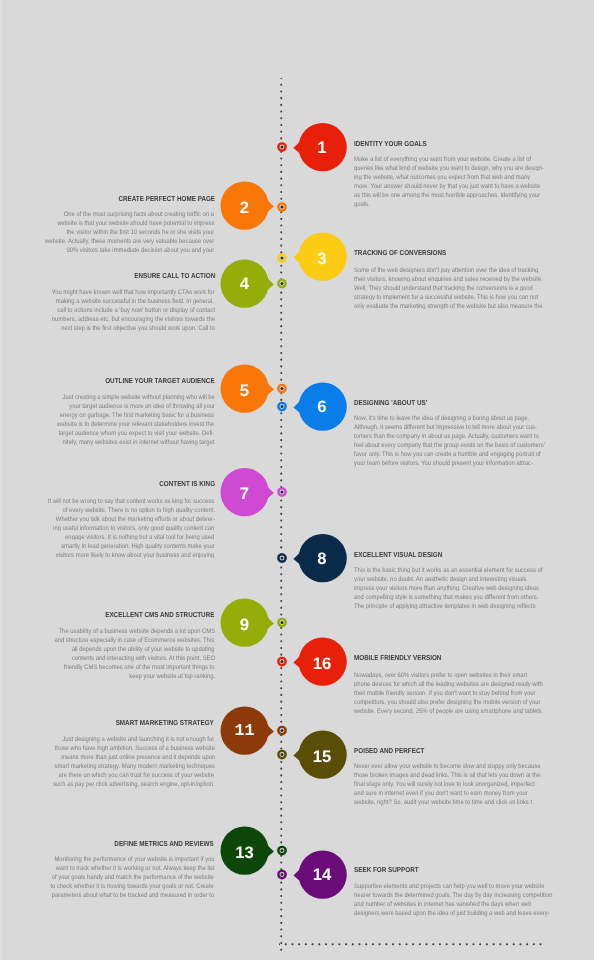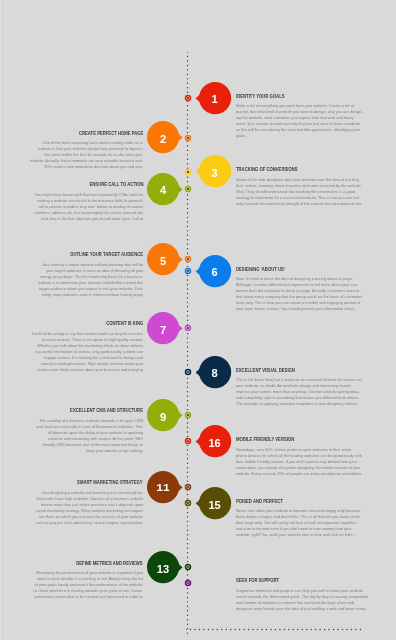--- a/index.html
+++ b/index.html
@@ -334,20 +334,29 @@
     </svg>
   <div class="blk l" style="left:13.00px;top:0;width:130px;">
     <div class="hd" style="top:560.50px;transform:scaleX(0.878);">DEFINE METRICS AND REVIEWS</div>
     <div class="bd" style="top:570.10px;transform:scaleX(0.889);">Monitoring the performance of your website is important if you</div>
     <div class="bd" style="top:576.12px;transform:scaleX(0.889);">want to track whether it is working or not. Always keep the list</div>
     <div class="bd" style="top:582.14px;transform:scaleX(0.889);">of your goals handy and match the performance of the website</div>
     <div class="bd" style="top:588.16px;transform:scaleX(0.889);">to check whether it is moving towards your goals or not. Create</div>
     <div class="bd" style="top:594.18px;transform:scaleX(0.889);">parameters about what to be tracked and measured in order to</div>
   </div>
 
+  <div class="bubble" style="left:198.50px;top:566.70px;width:32.2px;height:32.2px;">
+    <svg width="32.2" height="32.2" viewBox="0 0 32.2 32.2">
+        <path d="M -3.40 16.60 L 5.00 8.50 L 5.50 24.20 Z" fill="#6c0b7a"></path>
+        <circle cx="16.1" cy="16.1" r="16.1" fill="#6c0b7a"></circle>
+      </svg>
+    <span>
+        <em>14</em>
+      </span>
+  </div>
   <svg class="marker" width="8" height="8" viewBox="0 0 8 8" style="left:183.80px;top:578.80px;">
       <circle cx="4" cy="4" r="2.45" fill="#d9d9d9" stroke="#6c0b7a" stroke-width="1.6"></circle>
       <circle cx="4" cy="4" r="1.02" fill="#2d2d2d"></circle>
     </svg>
   <div class="blk r" style="left:236.20px;top:0;width:130px;">
     <div class="hd" style="top:578.40px;transform:scaleX(0.878);">SEEK FOR SUPPORT</div>
     <div class="bd" style="top:588.00px;transform:scaleX(0.889);">Supportive elements and projects can help you well to move your website</div>
     <div class="bd" style="top:594.02px;transform:scaleX(0.889);">nearer towards the determined goals. The day by day increasing competition</div>
     <div class="bd" style="top:600.04px;transform:scaleX(0.889);">and number of websites in internet has vanished the days when web</div>
     <div class="bd" style="top:606.06px;transform:scaleX(0.889);">designers were based upon the idea of just building a web and leave every-</div>

